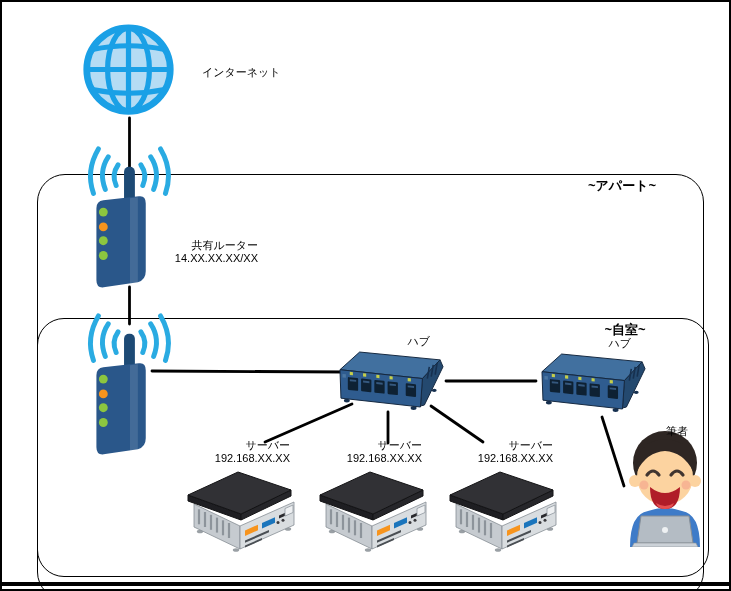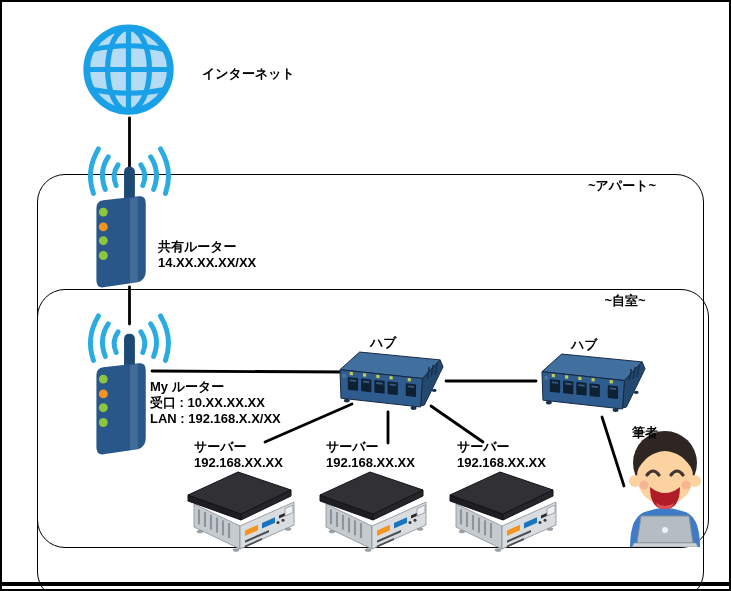--- a/index.html
+++ b/index.html
@@ -3,26 +3,26 @@
 <meta charset="utf-8">
 <style>
   html,body{margin:0;padding:0;background:#fff;}
   .canvas{
     position:relative;width:731px;height:591px;box-sizing:border-box;
     border:2px solid #000;background:#fff;overflow:hidden;
     font-family:"Liberation Sans","DejaVu Sans",sans-serif;color:#000;
   }
   .zone{position:absolute;border:1.6px solid #000;border-radius:28px;background:transparent;}
   .zone-apartment{left:35px;top:148px;width:665px;height:424px;margin-top:24px;}
-  .zone-room{left:35px;top:287px;width:670px;height:257px;}
+  .zone-room{left:35px;top:316px;width:670px;height:257px;border-radius:27px;}
   .zone-label{position:absolute;top:2px;width:110px;text-align:center;font-size:13px;font-weight:600;}
   .zone-apartment .zone-label{right:26px;}
   .zone-room .zone-label{right:28px;}
-  .lbl{position:absolute;font-size:13px;font-weight:700;line-height:1.22;white-space:nowrap;}
-  .lbl-center{text-align:left;}
+  .lbl{position:absolute;font-size:11px;font-weight:400;line-height:1.22;white-space:nowrap;}
+  .lbl-center{text-align:right;}
   .lbl span{display:block;}
   .icon{position:absolute;}
   svg.links{position:absolute;left:0;top:0;width:731px;height:591px;pointer-events:none;}
   .bottom-rule{position:absolute;left:0;right:0;top:580px;height:4px;background:#000;}
 </style>
 </head>
 <body>
 
 <div class="canvas">
 
@@ -198,25 +198,20 @@
       <use href="#sym-person"></use>
     </svg>
 
   <div class="lbl" style="left:200px;top:64px">インターネット</div>
 
   <div class="lbl lbl-center" style="left:156px;top:237px;width:100px">
     <span>共有ルーター</span>
     <span>14.XX.XX.XX/XX</span>
   </div>
 
-  <div class="lbl" style="left:148px;top:377px">
-    <span>My ルーター</span>
-    <span>受口 : 10.XX.XX.XX</span>
-    <span>LAN : 192.168.X.X/XX</span>
-  </div>
 
   <div class="lbl lbl-center" style="left:368px;top:333px;width:60px">ハブ</div>
   <div class="lbl lbl-center" style="left:569px;top:335px;width:60px">ハブ</div>
 
   <div class="lbl lbl-center" style="left:192px;top:437px;width:96px">
     <span>サーバー</span>
     <span>192.168.XX.XX</span>
   </div>
   <div class="lbl lbl-center" style="left:324px;top:437px;width:96px">
     <span>サーバー</span>

